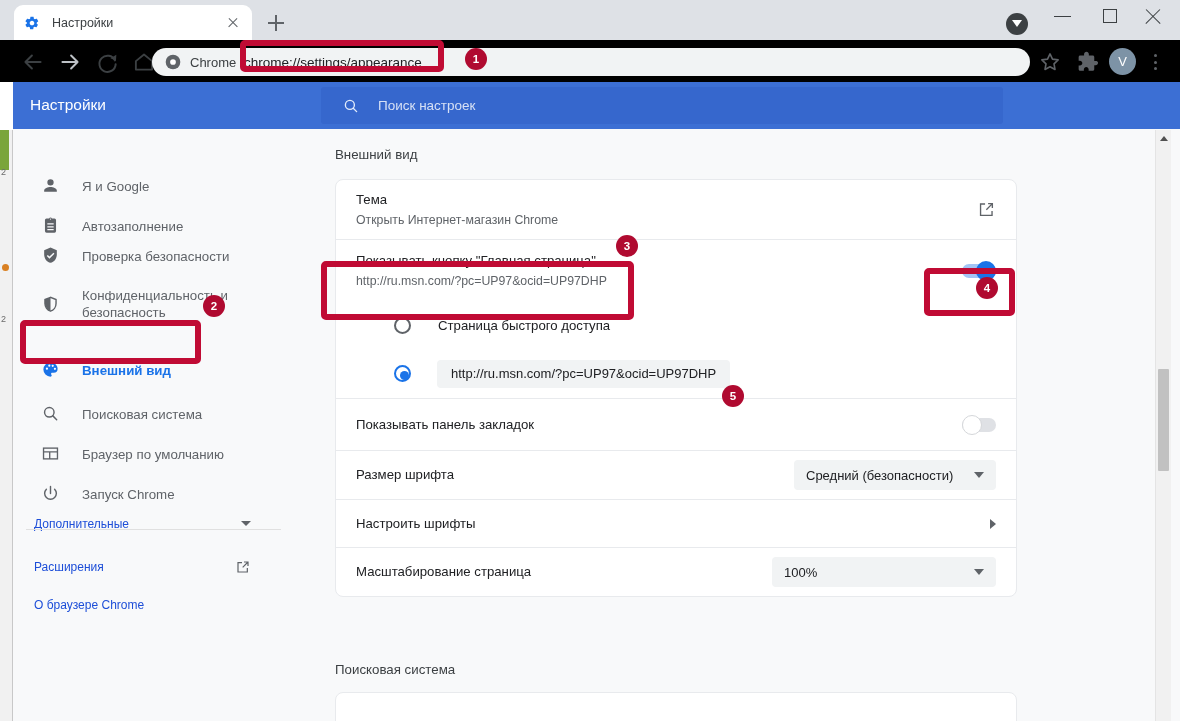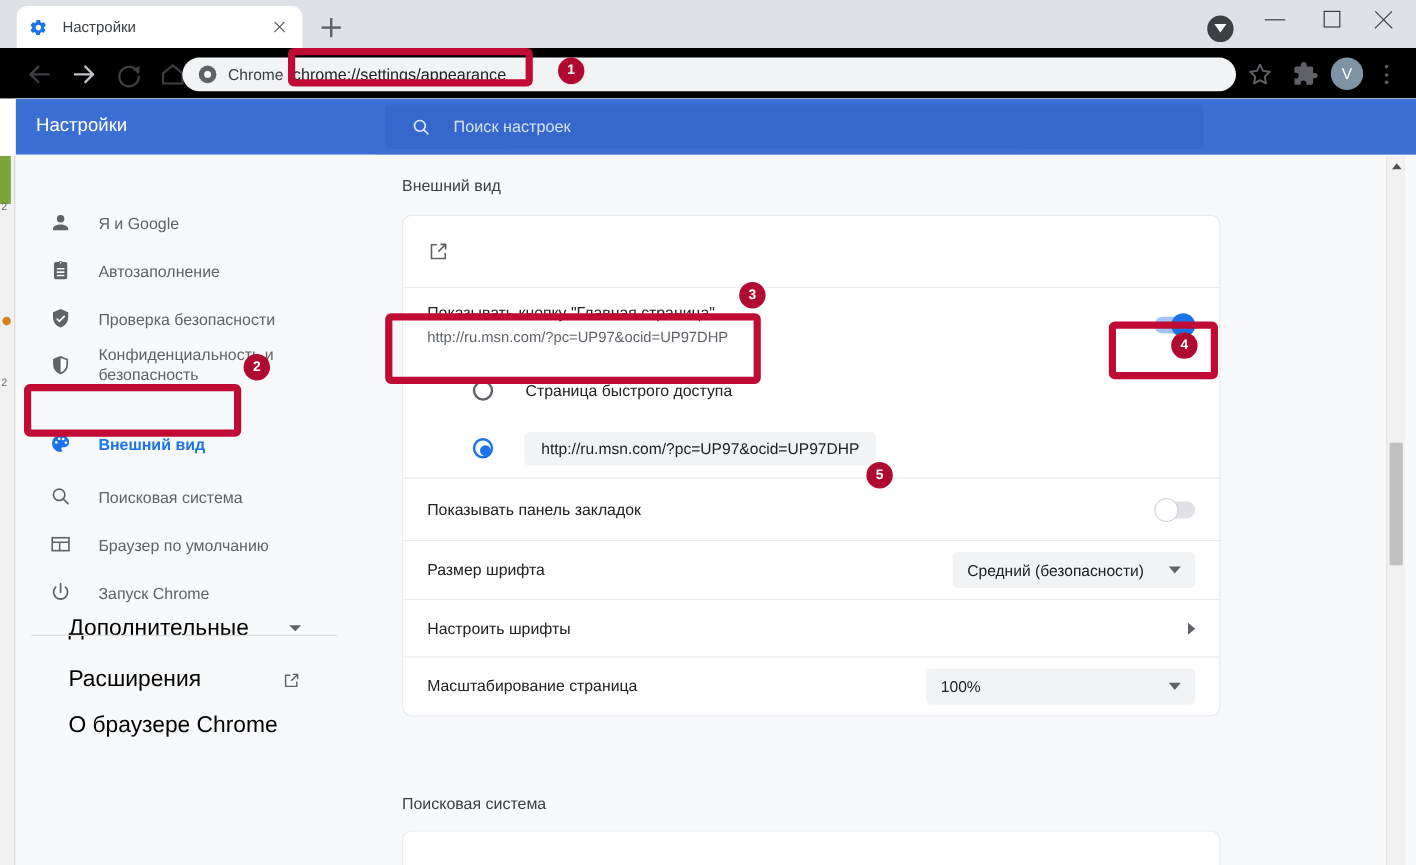--- a/index.html
+++ b/index.html
@@ -164,21 +164,21 @@
     margin-left: 22px; font-size: 13.3px; color: #5f6368; line-height: 17px;
   }
   .nav-item.active .ni-label { color: #1a73e8; font-weight: bold; }
   .nav-divider {
     position: absolute; left: 13px; top: 400px; width: 255px; height: 1px; background: #e0e0e0;
   }
   .nav-simple {
     position: absolute; left: 0; width: 280px; height: 38px;
     display: flex; align-items: center; cursor: pointer;
   }
-  .nav-simple .ns-label { margin-left: 44px; font-size: 19px; color: #000000; }
+  .nav-simple .ns-label { margin-left: 21px; font-size: 12px; color: #1d4ed8; }
   .nav-simple .ns-ext { position: absolute; left: 222px; width: 16px; height: 16px; }
   .nav-caret {
     position: absolute; left: 228px; top: 16px; width: 0; height: 0;
     border-left: 5px solid transparent; border-right: 5px solid transparent;
     border-top: 5px solid #5f6368;
   }
 
   
   .main-col {
     position: absolute; left: 300px; top: 0; width: 855px; height: 592px;
@@ -395,21 +395,21 @@
 
         <div class="nav-item" style="top:66px">
           <span class="ni-icon">
             <svg viewBox="0 0 24 24" width="19" height="19">
                 <path fill="#5f6368" d="M17 3h-3.2a2 2 0 0 0-3.6 0H7a2 2 0 0 0-2 2v14a2 2 0 0 0 2 2h10a2 2 0 0 0 2-2V5a2 2 0 0 0-2-2zm-5 0a.8.8 0 1 1 0 1.6A.8.8 0 0 1 12 3zm4 15H8v-1.6h8V18zm0-3.6H8v-1.6h8v1.6zm0-3.6H8V9.2h8v1.6z"></path>
               </svg>
           </span>
           <span class="ni-label">Автозаполнение</span>
         </div>
 
-        <div class="nav-item" style="top:106px">
+        <div class="nav-item" style="top:96px">
           <span class="ni-icon">
             <svg viewBox="0 0 24 24" width="19" height="19">
                 <path fill="#5f6368" d="M12 2L4 5.3v5.3c0 5 3.4 9.6 8 10.7 4.6-1.1 8-5.7 8-10.7V5.3L12 2zm-1.3 14l-3.4-3.4 1.3-1.3 2.1 2.1 5-5 1.3 1.3-6.3 6.3z"></path>
               </svg>
           </span>
           <span class="ni-label">Проверка безопасности</span>
         </div>
 
         <div class="nav-item" style="top:146px; height:54px; align-items:flex-start; padding-top:12px">
           <span class="ni-icon" style="margin-top:7px">
@@ -485,20 +485,24 @@
         </div>
       </div>
 
       <div class="main-col">
 
         <div class="section-title" style="left:22px; top:18px">Внешний вид</div>
 
         <div class="card" style="top:50px">
 
           <div class="row first" style="height:59px">
+            <div class="row-main">
+              <div class="row-title">Тема</div>
+              <div class="row-sub">Открыть Интернет-магазин Chrome</div>
+            </div>
             <span class="ext-ico">
               <svg viewBox="0 0 24 24" width="19" height="19">
                   <path fill="none" stroke="#5f6368" stroke-width="1.7" d="M19 13.8V19.5H4.5V5h5.7"></path>
                   <path fill="none" stroke="#5f6368" stroke-width="1.7" d="M14 4.6h5.4V10M19.4 4.6l-7.6 7.6"></path>
                 </svg>
             </span>
           </div>
 
           <div class="row" style="height:62px">
             <div class="row-main">

